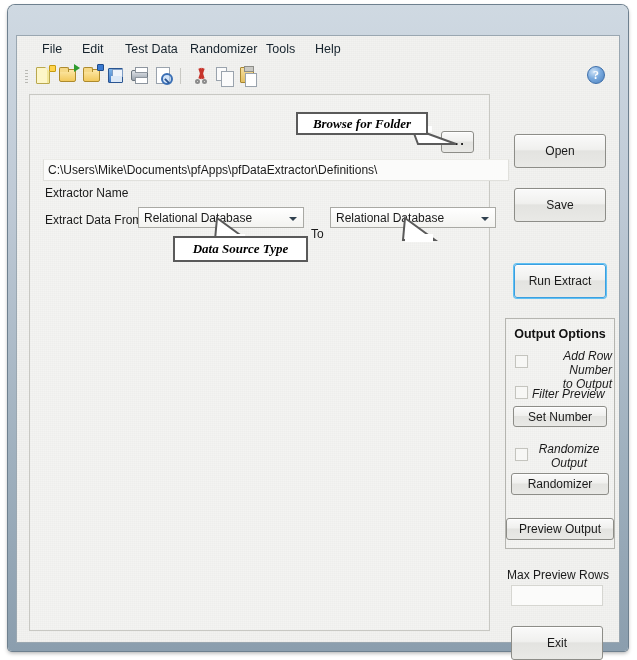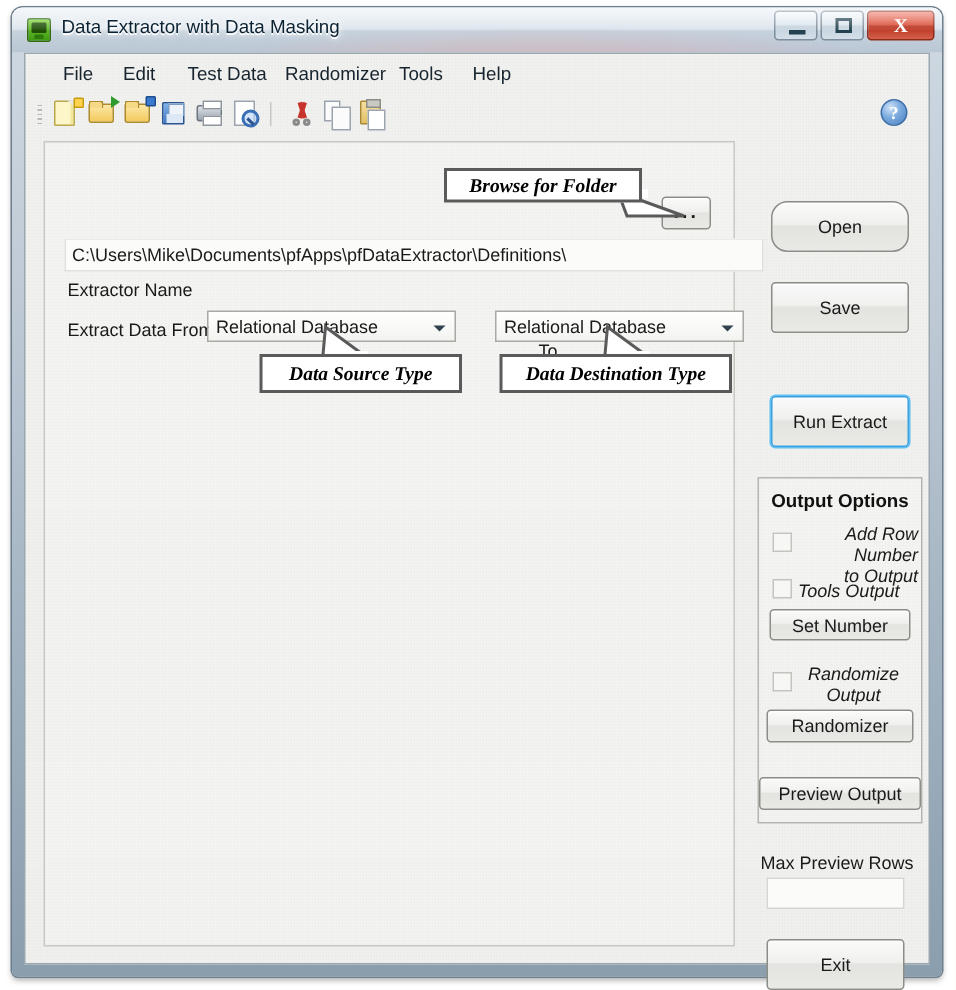--- a/index.html
+++ b/index.html
@@ -218,21 +218,21 @@
   }
   .btn.focus {
     border-color:#3c9fe0;
     box-shadow: 0 0 0 1px #5fc0f2, inset 0 1px 0 rgba(255,255,255,.85);
   }
 
   #btn-browse { left:424px; top:95px; width:33px; height:22px;
       font-size:13px; letter-spacing:2px; font-weight:bold; padding-bottom:4px; }
 
   
-  #btn-open   { left:497px; top:98px;  width:92px; height:34px;border-radius:11px; }
+  #btn-open   { left:497px; top:98px;  width:92px; height:34px; }
   #btn-save   { left:497px; top:152px; width:92px; height:34px; }
   #btn-run    { left:497px; top:228px; width:92px; height:34px; }
 
   #output-options {
     position:absolute; left:488px; top:282px; width:110px; height:231px;
     border:1px solid #b5b5b0;
     background:#f4f4f2;
     background-image:
       repeating-linear-gradient(0deg, rgba(0,0,0,.012) 0 1px, transparent 1px 2px),
       repeating-linear-gradient(90deg, rgba(0,0,0,.012) 0 1px, transparent 1px 2px);
@@ -271,31 +271,20 @@
 
   #callout-browse { left:279px; top:76px; width:132px; height:23px; }
   #callout-source { left:156px; top:200px; width:135px; height:26px; }
   #callout-dest   { left:316px; top:200px; width:155px; height:26px; }
 </style>
 </head>
 <body>
 
 <div id="app-window">
 
-  <div id="titlebar">
-    <div id="app-icon"></div>
-    <div id="window-title">Data Extractor with Data Masking</div>
-    <div class="winbtn" id="btn-min">
-        <i></i>
-      </div>
-    <div class="winbtn" id="btn-max">
-        <i></i>
-      </div>
-    <div class="winbtn" id="btn-close">X</div>
-  </div>
 
   <div id="client">
 
     <div id="menubar">
       <div class="menu-item" style="left:22px">File</div>
       <div class="menu-item" style="left:62px">Edit</div>
       <div class="menu-item" style="left:105px">Test Data</div>
       <div class="menu-item" style="left:170px">Randomizer</div>
       <div class="menu-item" style="left:246px">Tools</div>
       <div class="menu-item" style="left:295px">Help</div>
@@ -353,21 +342,21 @@
       <div class="lbl" style="left:15px; top:91px;">Extractor Name</div>
 
 
       <div class="lbl" style="left:15px; top:118px;">Extract Data From</div>
 
       <div class="combo" style="left:108px; top:112px; width:166px;">
         <span>Relational Database</span>
         <span class="arw"></span>
       </div>
 
-      <div class="lbl" style="left:281px; top:132px;margin-left:48px;">To</div>
+      <div class="lbl" style="left:281px; top:132px;">To</div>
 
       <div class="combo" style="left:300px; top:112px; width:166px;">
         <span>Relational Database</span>
         <span class="arw"></span>
       </div>
 
     </div>
 
     <div class="btn" id="btn-browse">...</div>
 
@@ -378,21 +367,21 @@
     <div id="output-options">
       <div id="oo-title">Output Options</div>
 
       <div class="cb" style="left:9px; top:36px;"></div>
       <div class="cb-label" style="left:26px; top:30px; width:80px; text-align:right;">
         <span>Add Row Number</span><br>
         <span>to Output</span>
       </div>
 
       <div class="cb" style="left:9px; top:67px;"></div>
-      <div class="cb-label" style="left:26px; top:68px;">Tools Output</div>
+      <div class="cb-label" style="left:26px; top:68px;">Filter Preview</div>
 
       <div class="cb" style="left:9px; top:129px;"></div>
       <div class="cb-label" style="left:26px; top:123px; width:74px; text-align:center;">
         <span>Randomize</span><br>
         <span>Output</span>
       </div>
     </div>
 
     <div class="btn" id="btn-setfilter">Set Number</div>
     <div class="btn" id="btn-randomizer">Randomizer</div>
@@ -412,16 +401,15 @@
     <svg class="tail" style="left:196px; top:182px; width:40px; height:24px;">
       <polygon points="4,0 34,22 2,22" fill="#ffffff" stroke="#5a5a5a" stroke-width="2"></polygon>
       <rect x="4" y="16" width="28" height="8" fill="#ffffff"></rect>
     </svg>
     <div class="callout" id="callout-source">Data Source Type</div>
 
     <svg class="tail" style="left:384px; top:182px; width:40px; height:24px;">
       <polygon points="4,0 34,22 2,22" fill="#ffffff" stroke="#5a5a5a" stroke-width="2"></polygon>
       <rect x="4" y="16" width="28" height="8" fill="#ffffff"></rect>
     </svg>
-    <div class="callout" id="callout-dest">Data Destination Type</div>
 
   </div>
 </div>
 
 </body></html>

